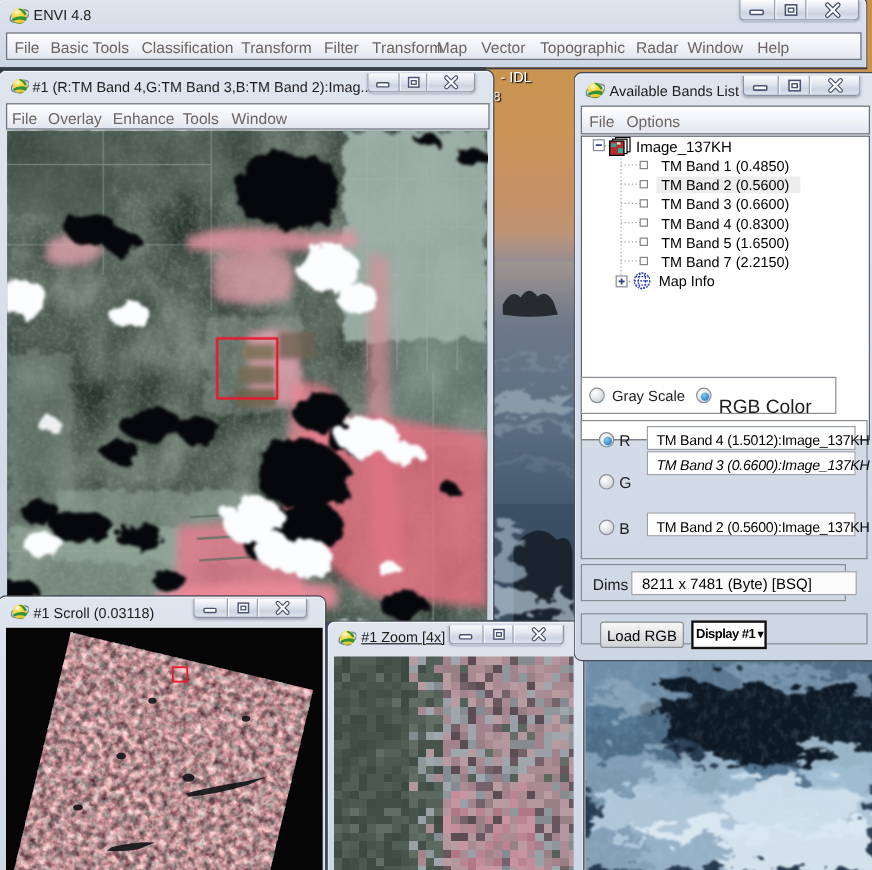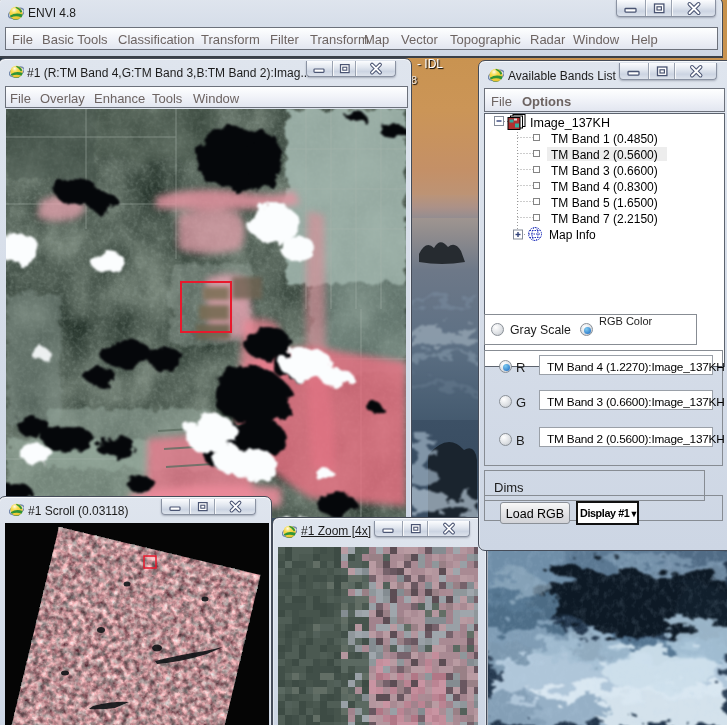--- a/index.html
+++ b/index.html
@@ -1186,21 +1186,21 @@
             <rect x="8.5" y="4" width="9.4" height="8.6" fill="#fff" stroke="#4a5472" stroke-width="1.3"></rect>
             <rect x="11" y="6.8" width="4.4" height="3.2" fill="none" stroke="#4a5472" stroke-width="1.2"></rect>
           </svg></div>
    <div class="b" style="width:42px"><svg width="42" height="17" viewBox="0 0 42 17">
             <path d="M17 4 L25.5 12.5 M25.5 4 L17 12.5" stroke="#4a5472" stroke-width="3.9" stroke-linecap="round"></path>
             <path d="M17 4 L25.5 12.5 M25.5 4 L17 12.5" stroke="#fff" stroke-width="1.9" stroke-linecap="round"></path>
           </svg></div>
  </div>
  <div class="menubox" style="left:5px; top:27px; width:241px; height:24px;">
   <span style="left:6px; top:5px;">File</span>
-        <span style="left:37px; top:5px;font-weight:bold;">Options</span>
+        <span style="left:37px; top:5px;">Options</span>
  </div>
 
  <div class="abs" style="left:5px; top:52px; width:241px; height:254px; background:#fff; border:1px solid #5c636e;">
   <svg width="239" height="196" viewBox="0 0 239 196">
    <g fill="none" stroke="#9a9a9a" stroke-dasharray="1 2">
     <line x1="32.5" y1="12" x2="32.5" y2="120.5"></line>
     <line x1="19" y1="7.5" x2="24" y2="7.5"></line>
     <line x1="32.5" y1="23.5" x2="48" y2="23.5"></line>
     <line x1="32.5" y1="39.5" x2="48" y2="39.5"></line>
     <line x1="32.5" y1="55.5" x2="48" y2="55.5"></line>
@@ -1254,39 +1254,40 @@
     <line x1="44.5" y1="123.5" x2="55.5" y2="123.5" stroke-dasharray="1.5 1"></line>
    </g>
   </svg>
  </div>
 
  <div class="abs" style="left:5px; top:253px; width:213px; height:31px; border:1px solid #878c93;">
   <div class="abs" style="left:6px; top:8px; width:13px; height:13px; border-radius:50%; background:radial-gradient(circle at 35% 30%, #fff, #dcdfe3 60%, #b9bec4); border:1px solid #8a9097;"></div>
   <div class="ttl" style="left:25px; top:8px; font-size:12.3px;">Gray Scale</div>
   <div class="abs" style="left:95px; top:8px; width:13px; height:13px; border-radius:50%; background:radial-gradient(circle at 35% 30%, #fff, #dcdfe3 60%, #b9bec4); border:1px solid #8a9097;"></div>
   <div class="abs" style="left:99px; top:12px; width:7px; height:7px; border-radius:50%; background:radial-gradient(circle at 35% 30%, #7ecbf0, #1a66c0);"></div>
-  <div class="ttl" style="left:114px; top:0; font-size:11px;">RGB Color</div>
+  <div class="ttl" style="left:114px; top:16px; font-size:16px;">RGB Color</div>
  </div>
 
  <div class="abs" style="left:5px; top:289px; width:239px; height:116px; border:1px solid #878c93;">
   <div class="abs" style="left:14px; top:9px; width:13px; height:13px; border-radius:50%; background:radial-gradient(circle at 35% 30%, #fff, #dcdfe3 60%, #b9bec4); border:1px solid #8a9097;"></div>
   <div class="abs" style="left:18px; top:13px; width:7px; height:7px; border-radius:50%; background:radial-gradient(circle at 35% 30%, #7ecbf0, #1a66c0);"></div>
   <div class="ttl" style="left:31px; top:9px; font-size:13px;">R</div>
-  <div class="abs" style="left:54px; top:4px; width:174px; height:20px; background:#fff; border:1px solid #9aa0a8; font-size:11.8px; padding:4px 0 0 7px; letter-spacing:-0.2px; white-space:nowrap;">TM Band 4 (1.2270):Image_137KH</div>
+  <div class="abs" style="left:54px; top:4px; width:174px; height:20px; background:#fff; border:1px solid #9aa0a8; font-size:11.8px; padding:4px 0 0 7px; letter-spacing:-0.2px; white-space:nowrap;">TM Band 4 (1.5012):Image_137KH</div>
   <div class="abs" style="left:14px; top:44px; width:13px; height:13px; border-radius:50%; background:radial-gradient(circle at 35% 30%, #fff, #dcdfe3 60%, #b9bec4); border:1px solid #8a9097;"></div>
   <div class="ttl" style="left:31px; top:44px; font-size:13px;">G</div>
-  <div class="abs" style="left:54px; top:39px; width:174px; height:20px; background:#fff; border:1px solid #9aa0a8; font-size:11.8px; padding:4px 0 0 7px; letter-spacing:-0.2px; white-space:nowrap;">TM Band 3 (0.6600):Image_137KH</div>
+  <div class="abs" style="left:54px; top:25px; width:174px; height:20px; background:#fff; border:1px solid #9aa0a8; font-size:11.8px; padding:4px 0 0 7px; letter-spacing:-0.2px; white-space:nowrap;font-style:italic;">TM Band 3 (0.6600):Image_137KH</div>
   <div class="abs" style="left:14px; top:82px; width:13px; height:13px; border-radius:50%; background:radial-gradient(circle at 35% 30%, #fff, #dcdfe3 60%, #b9bec4); border:1px solid #8a9097;"></div>
   <div class="ttl" style="left:31px; top:82px; font-size:13px;">B</div>
   <div class="abs" style="left:54px; top:76px; width:174px; height:20px; background:#fff; border:1px solid #9aa0a8; font-size:11.8px; padding:4px 0 0 7px; letter-spacing:-0.2px; white-space:nowrap;">TM Band 2 (0.5600):Image_137KH</div>
  </div>
 
  <div class="abs" style="left:5px; top:409px; width:221px; height:31px; border:1px solid #878c93;">
   <div class="ttl" style="left:9px; top:9px; font-size:13px;">Dims</div>
+  <div class="abs" style="left:41px; top:5px; width:188px; height:20px; background:#fbfbfb; border:1px solid #9aa0a8; font-size:12.5px; padding:3px 0 0 8px; white-space:nowrap;">8211 x 7481 (Byte) [BSQ]</div>
  </div>
 
- <div class="abs" style="left:5px; top:434px; width:239px; height:26px; border:1px solid #878c93;">
+ <div class="abs" style="left:5px; top:450px; width:239px; height:26px; border:1px solid #878c93;">
   <div class="abs" style="left:15px; top:6px; width:70px; height:22px; background:linear-gradient(#f8f8f8,#e6e6e8 45%,#d2d3d8); border:1px solid #8b9097; border-radius:3px; font-size:12.5px; text-align:center; padding-top:4px;">Load RGB</div>
   <div class="abs" style="left:91px; top:5px; width:63px; height:24px; background:#fff; border:2px solid #111; font-size:10.8px; font-weight:bold; letter-spacing:-0.4px; white-space:nowrap; overflow:hidden; padding:4px 0 0 2px;">Display #1<span style="font-size:9px">▼</span></div>
  </div>
 </div>
 
 </div>
 
 </body></html>

